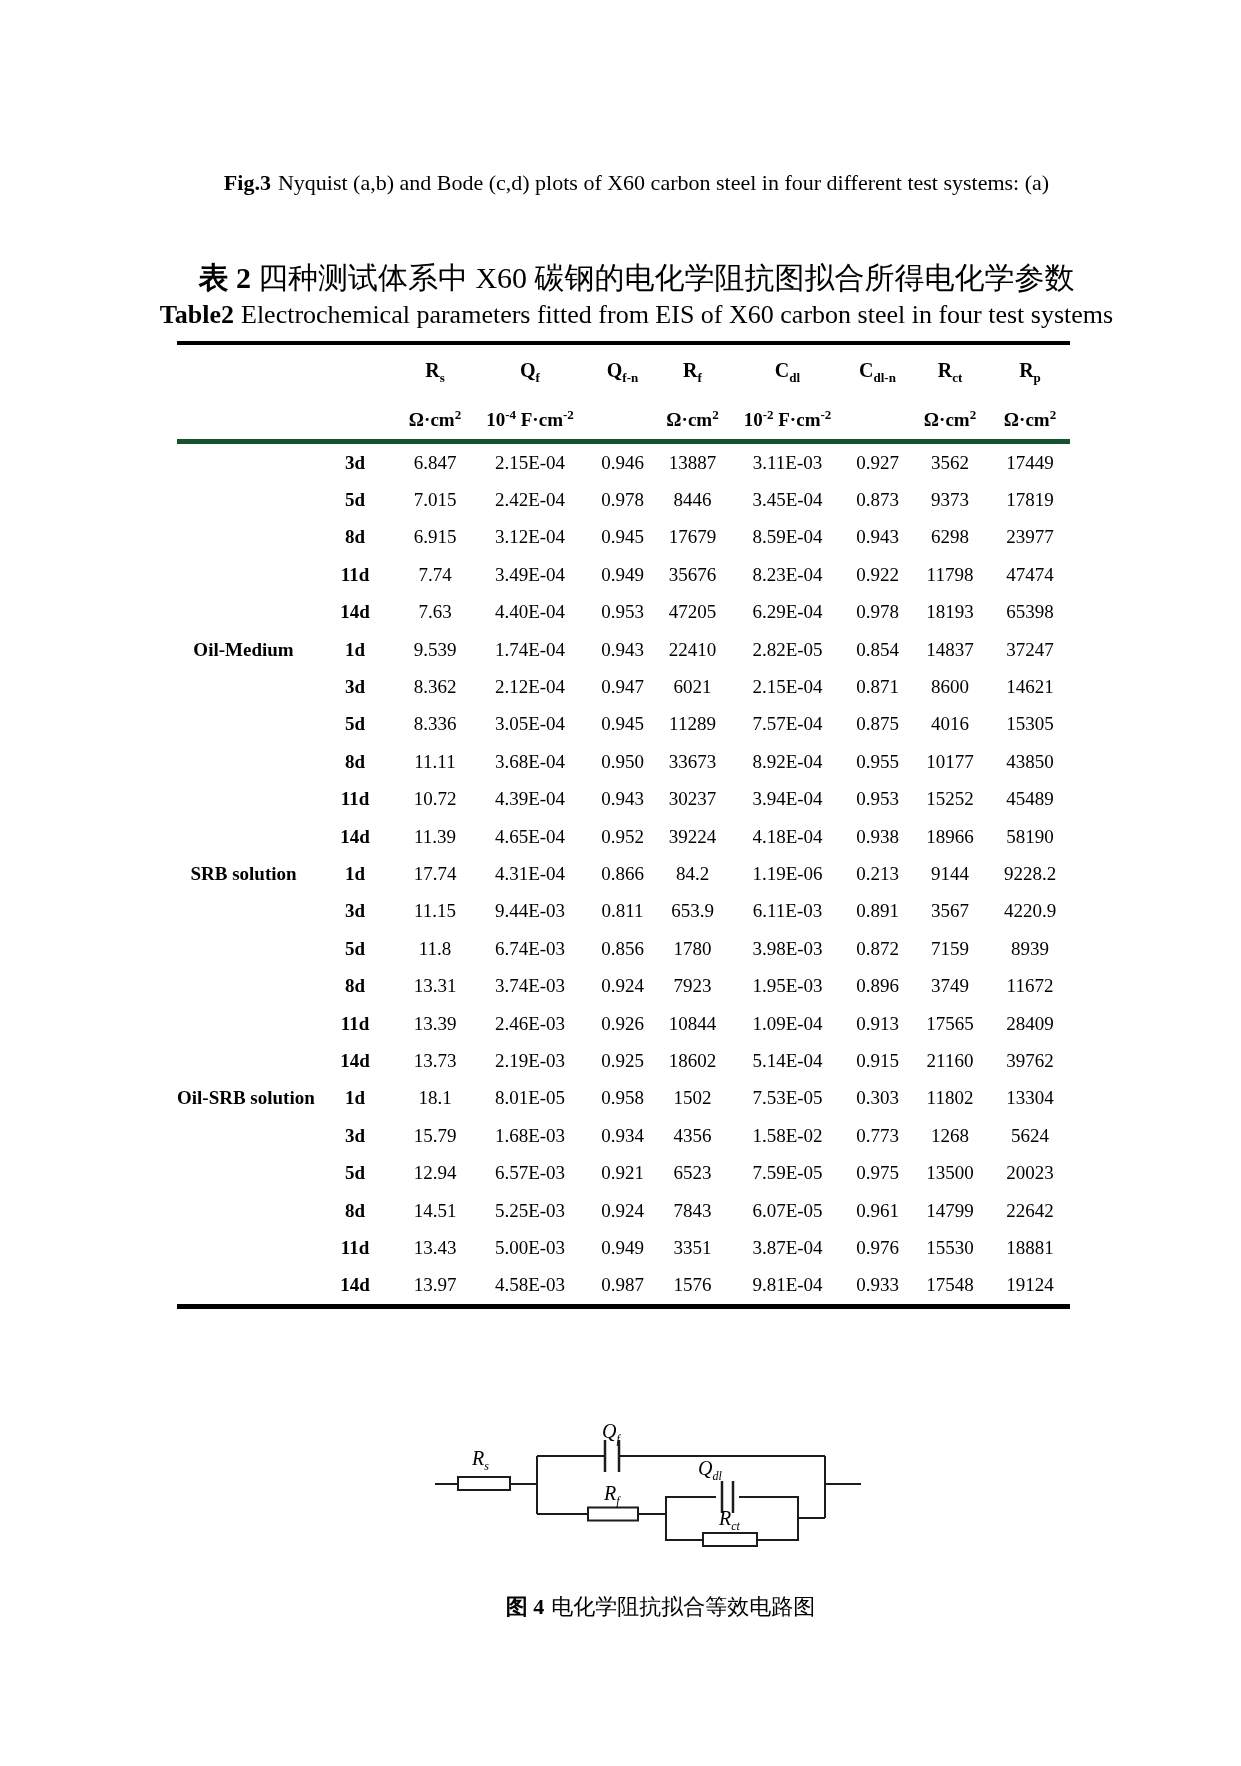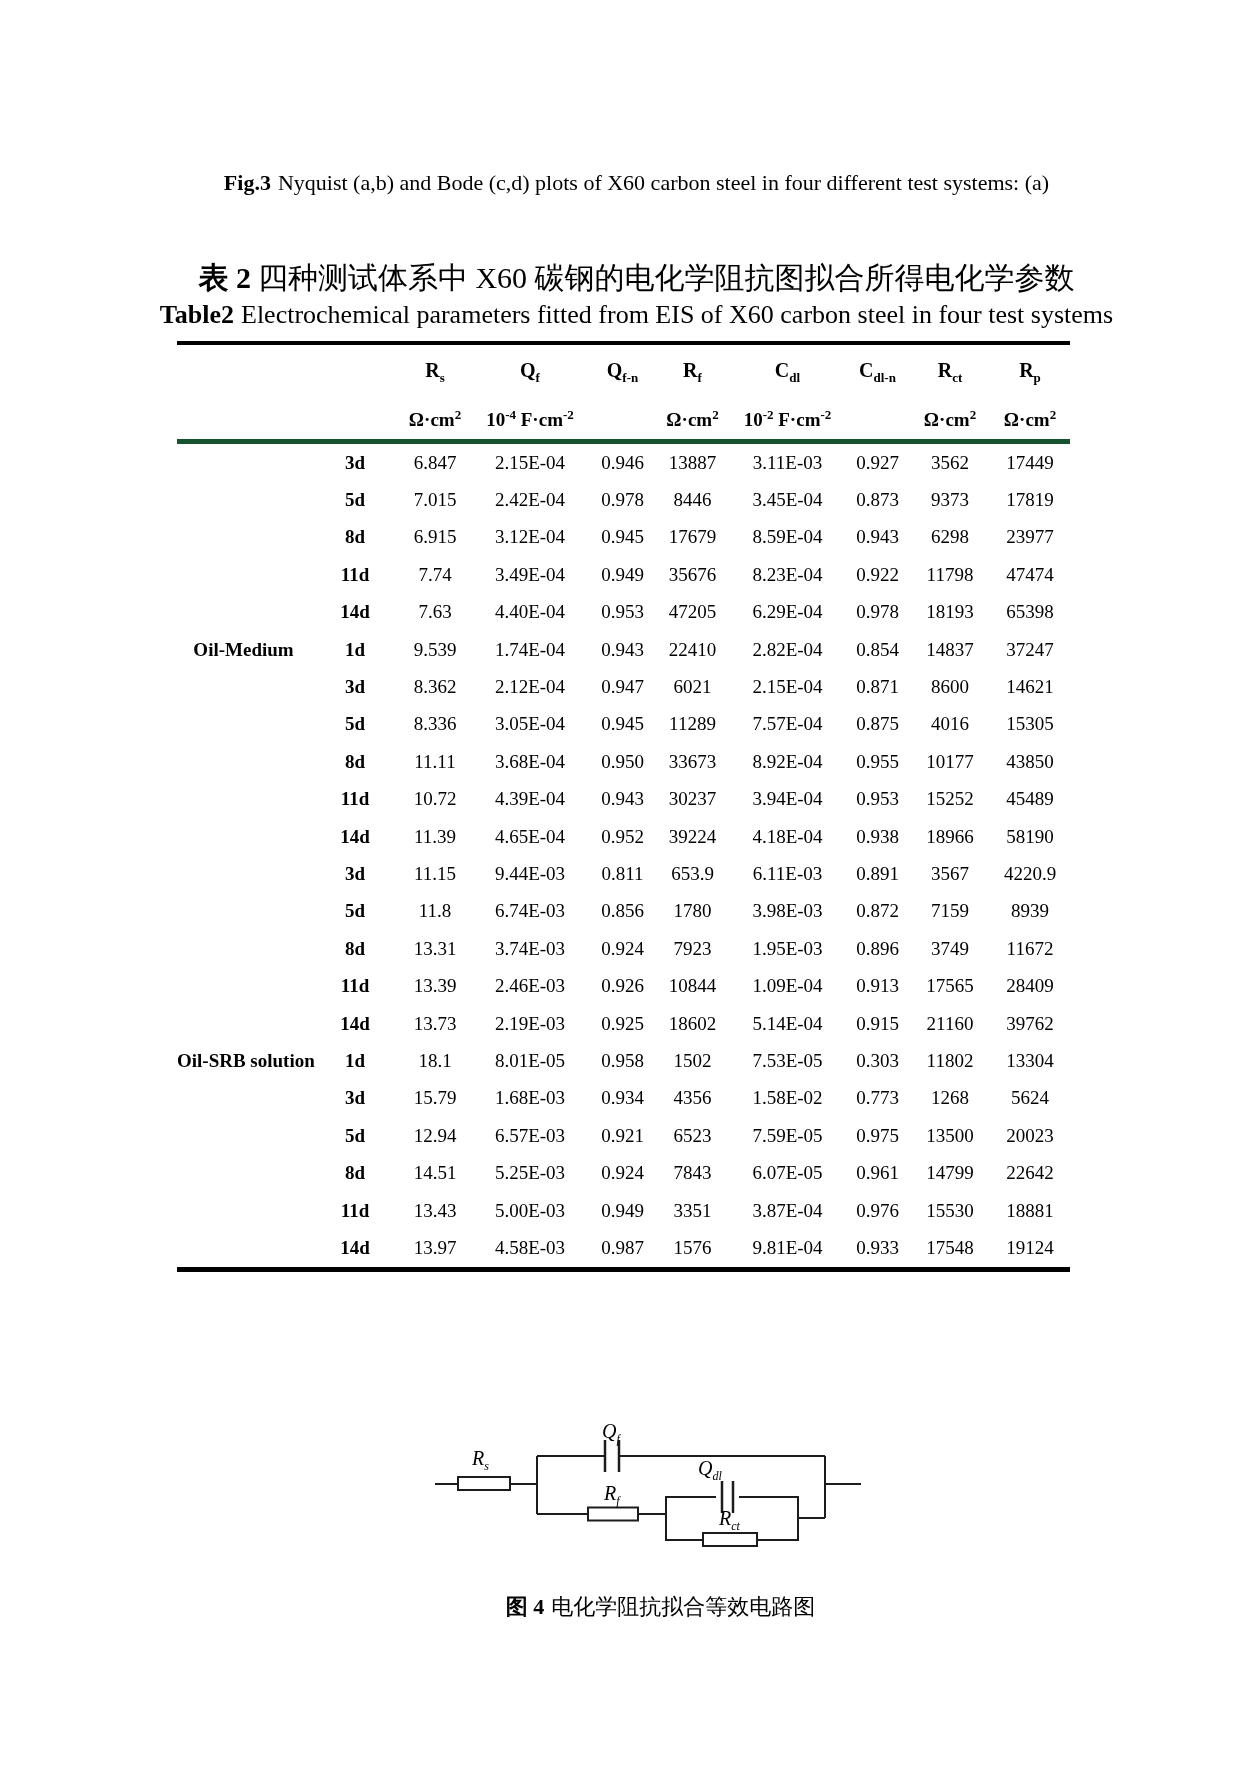--- a/index.html
+++ b/index.html
@@ -172,21 +172,21 @@
           <td>18193</td>
           <td>65398</td>
         </tr>
         <tr>
           <td class="grp">Oil-Medium</td>
           <td class="day">1d</td>
           <td>9.539</td>
           <td>1.74E-04</td>
           <td>0.943</td>
           <td>22410</td>
-          <td>2.82E-04</td>
+          <td>2.82E-05</td>
           <td>0.854</td>
           <td>14837</td>
           <td>37247</td>
         </tr>
         <tr>
           <td class="grp"></td>
           <td class="day">3d</td>
           <td>8.362</td>
           <td>2.12E-04</td>
           <td>0.947</td>
@@ -236,20 +236,32 @@
           <td class="grp"></td>
           <td class="day">14d</td>
           <td>11.39</td>
           <td>4.65E-04</td>
           <td>0.952</td>
           <td>39224</td>
           <td>4.18E-04</td>
           <td>0.938</td>
           <td>18966</td>
           <td>58190</td>
+        </tr>
+        <tr>
+          <td class="grp">SRB solution</td>
+          <td class="day">1d</td>
+          <td>17.74</td>
+          <td>4.31E-04</td>
+          <td>0.866</td>
+          <td>84.2</td>
+          <td>1.19E-06</td>
+          <td>0.213</td>
+          <td>9144</td>
+          <td>9228.2</td>
         </tr>
         <tr>
           <td class="grp"></td>
           <td class="day">3d</td>
           <td>11.15</td>
           <td>9.44E-03</td>
           <td>0.811</td>
           <td>653.9</td>
           <td>6.11E-03</td>
           <td>0.891</td>

